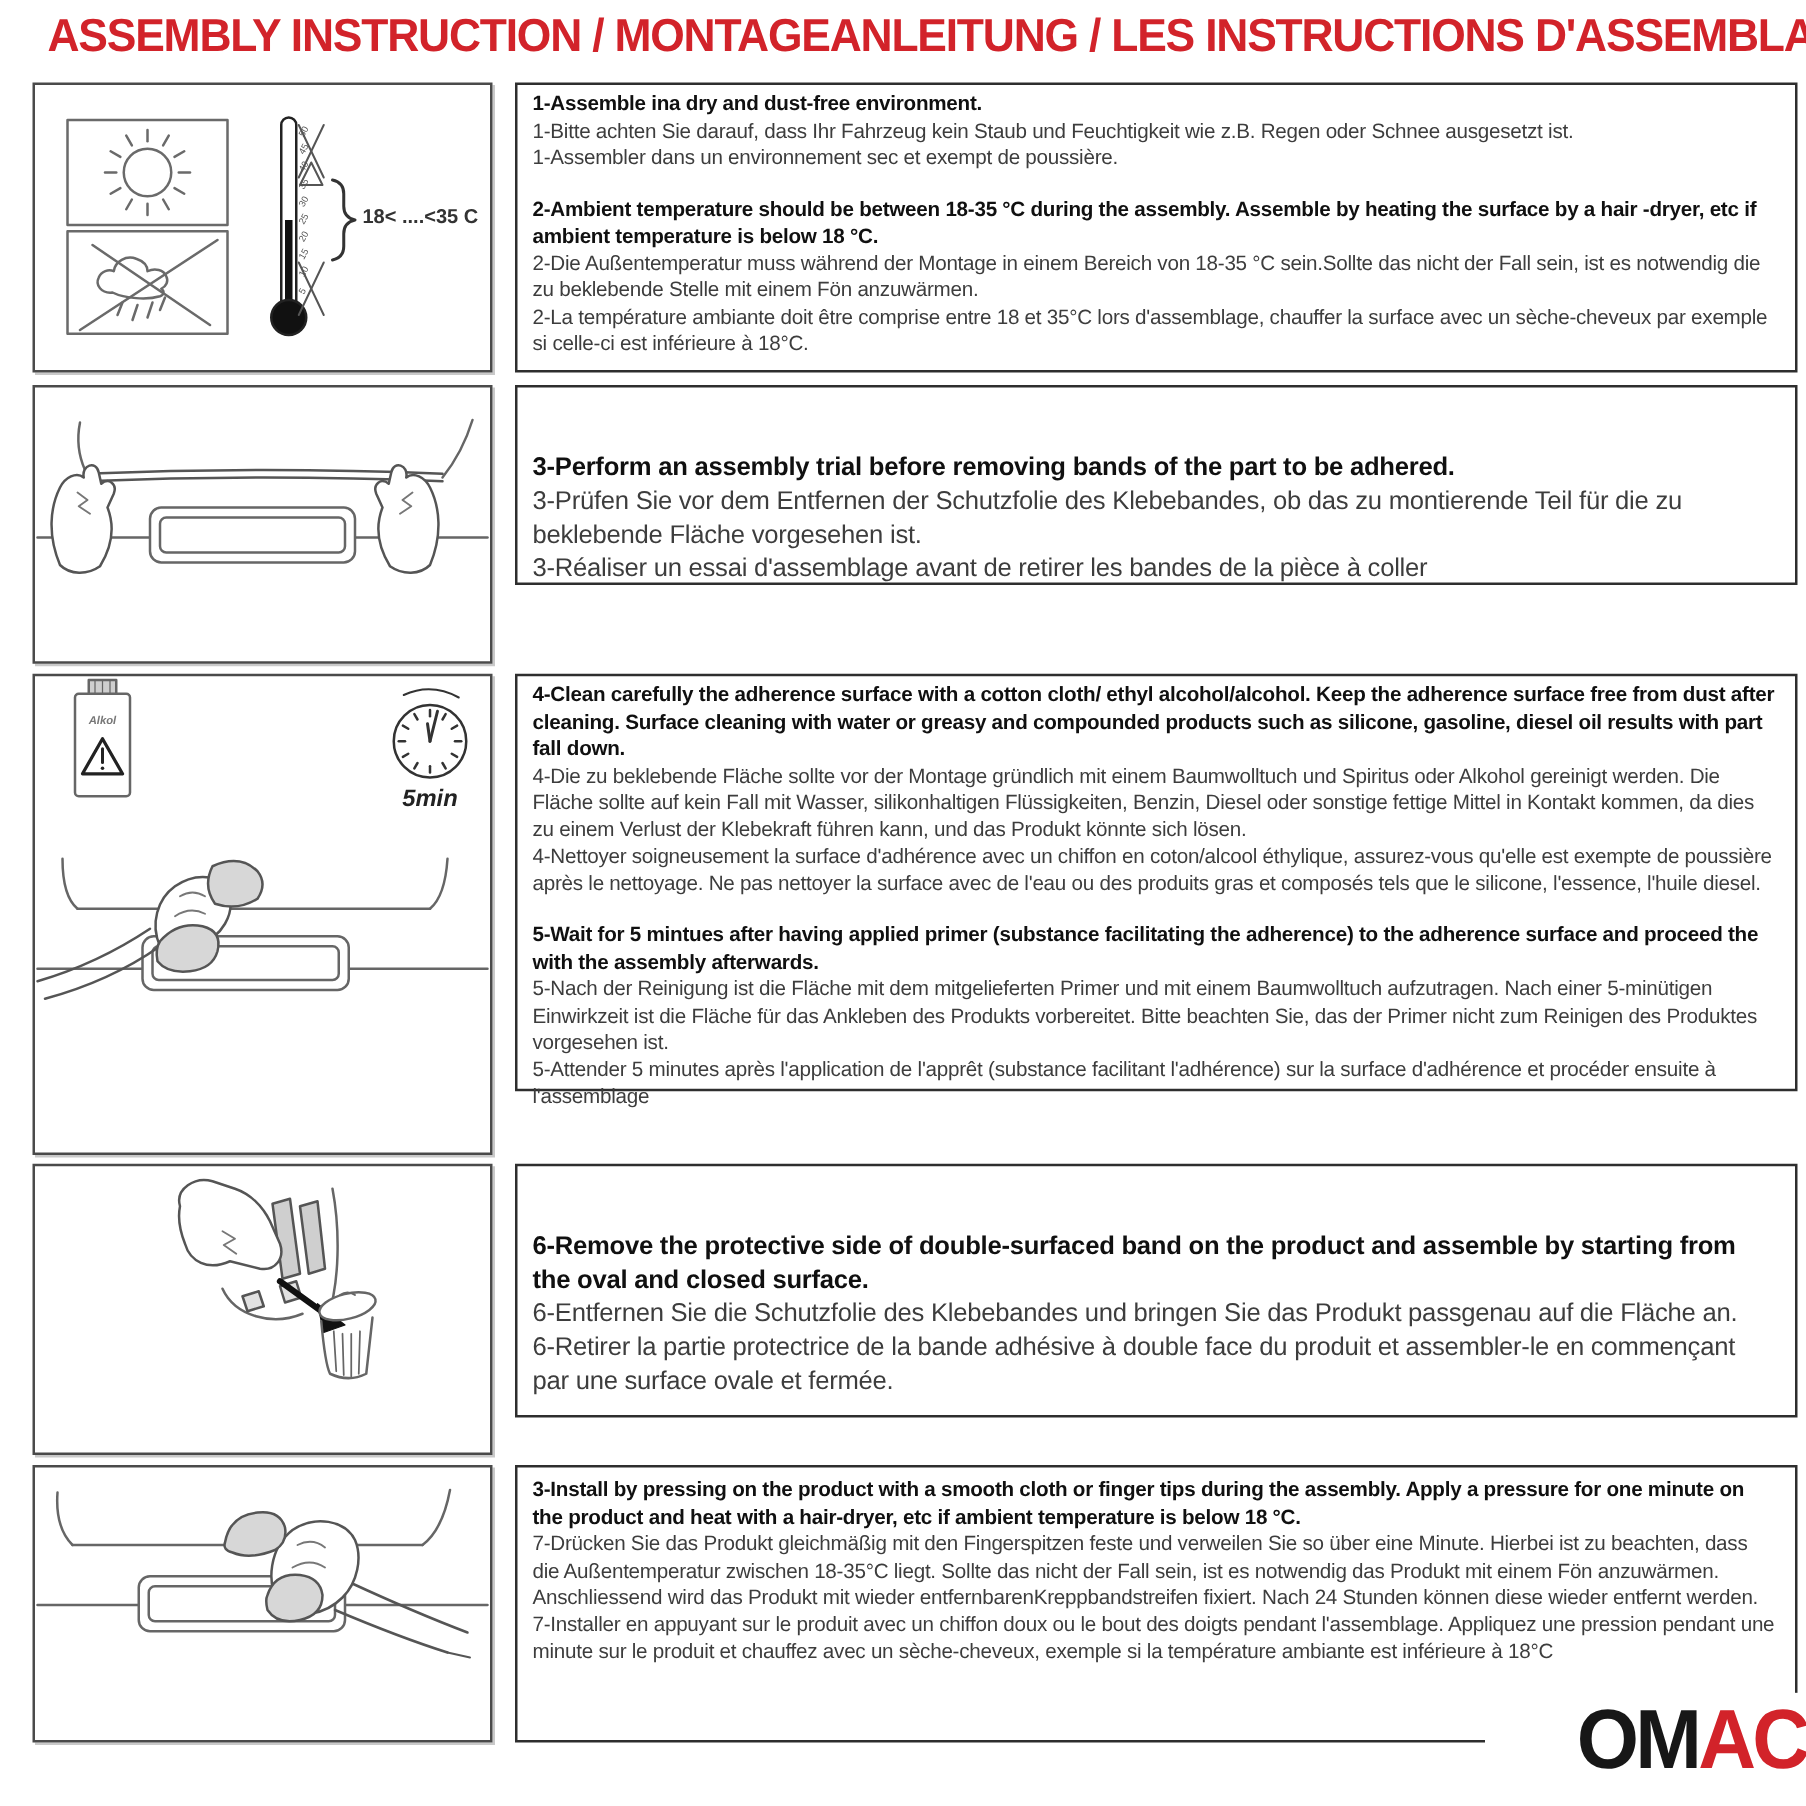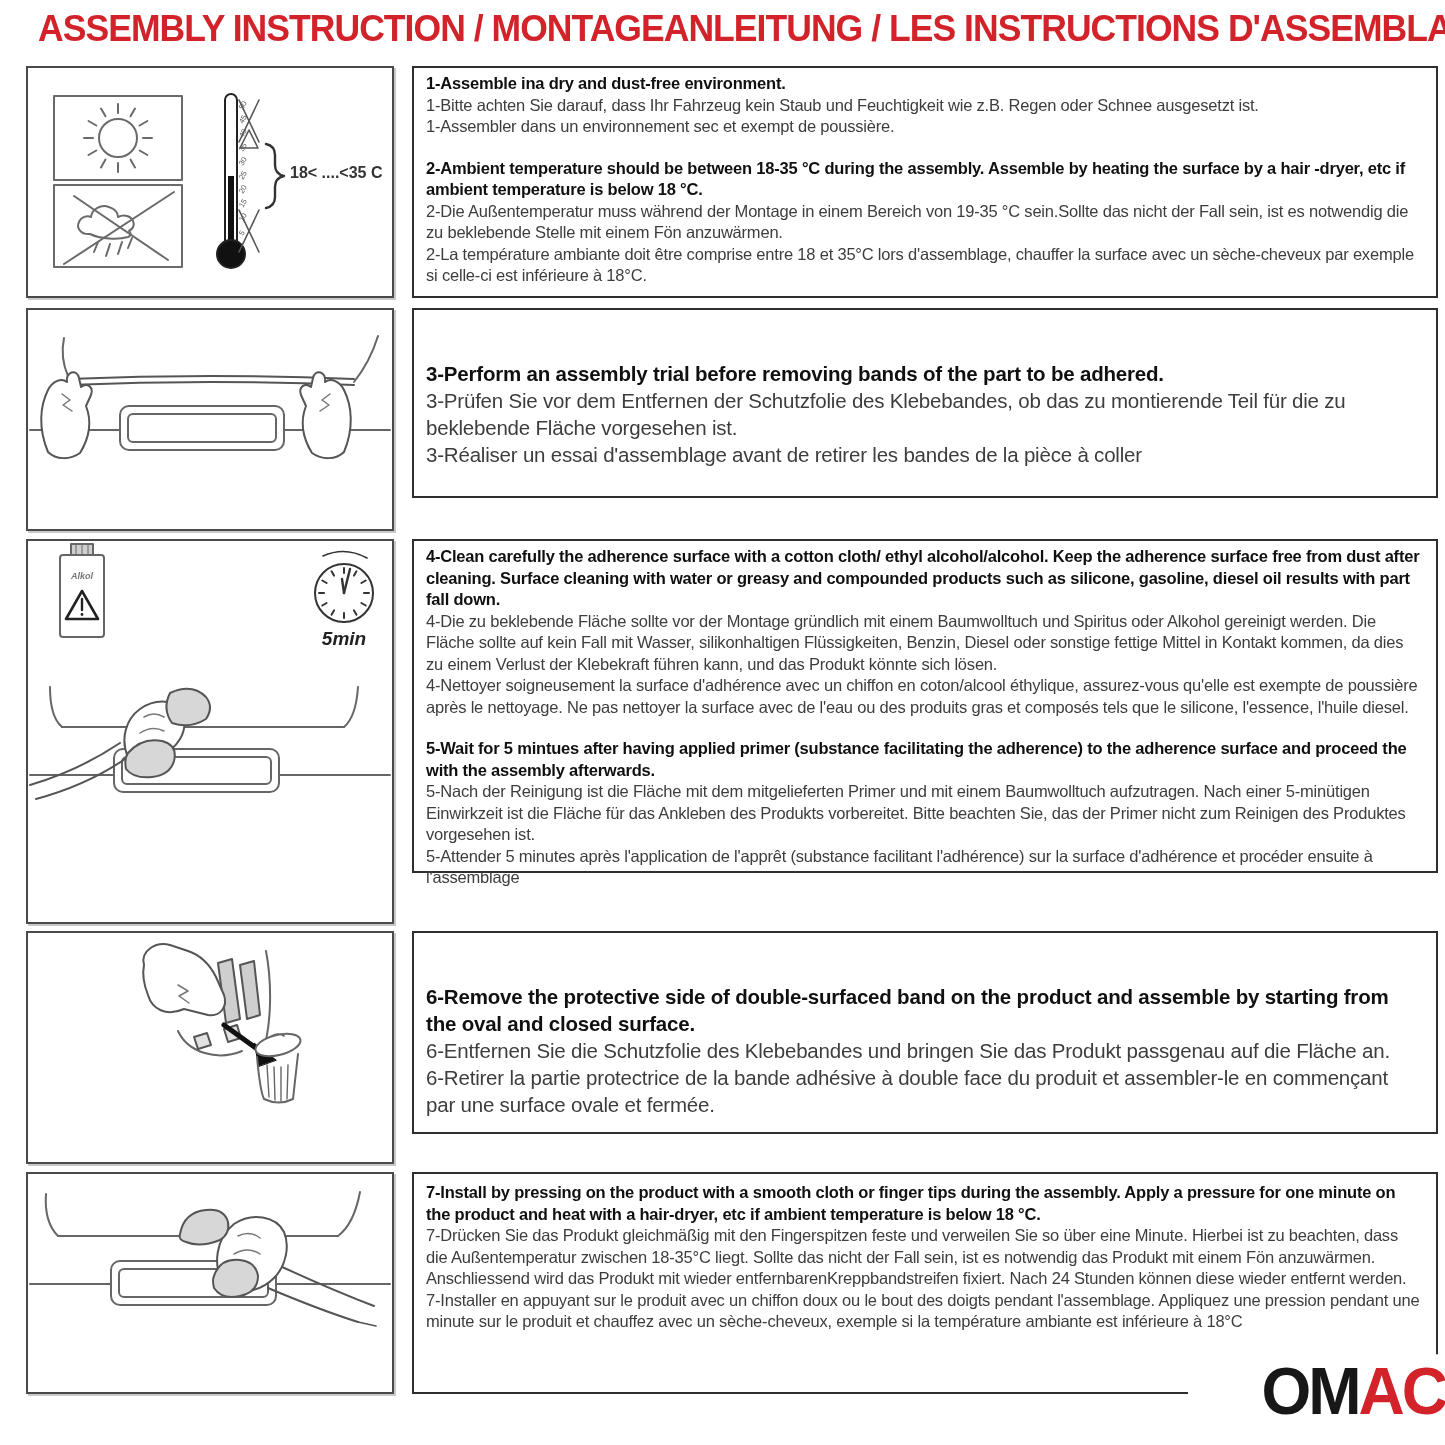--- a/index.html
+++ b/index.html
@@ -92,21 +92,21 @@
         <text x="215" y="168" transform="rotate(-60 215 168)">5</text>
       </g>
       <text x="262" y="110" font-size="16" font-weight="700" fill="#333">18&lt; ....&lt;35 C</text>
     </svg>
   </div>
   <div class="box txt-box" style="top:66px;height:232px;">
     <p class="p b">1-Assemble ina dry and dust-free environment.</p>
     <p class="p">1-Bitte achten Sie darauf, dass Ihr Fahrzeug kein Staub und Feuchtigkeit wie z.B. Regen oder Schnee ausgesetzt ist.</p>
     <p class="p">1-Assembler dans un environnement sec et exempt de poussière.</p>
     <p class="p b gap">2-Ambient temperature should be between 18-35 °C  during the assembly. Assemble by heating the surface by a hair -dryer, etc if ambient temperature is below 18 °C.</p>
-    <p class="p">2-Die Außentemperatur muss während der Montage in einem Bereich von 19-35 °C  sein.Sollte das nicht der Fall sein, ist es notwendig die zu beklebende Stelle mit einem Fön anzuwärmen.</p>
+    <p class="p">2-Die Außentemperatur muss während der Montage in einem Bereich von 18-35 °C  sein.Sollte das nicht der Fall sein, ist es notwendig die zu beklebende Stelle mit einem Fön anzuwärmen.</p>
     <p class="p">2-La température ambiante doit être comprise entre 18 et 35°C lors d'assemblage, chauffer la surface avec un sèche-cheveux par exemple si celle-ci est inférieure à 18°C.</p>
   </div>
 
   <div class="box img-box" style="top:308px;height:223px;">
     <svg viewBox="0 0 364 219">
       <g stroke="#666" stroke-width="2" fill="none" stroke-linecap="round" stroke-linejoin="round">
         <line x1="2" y1="120" x2="362" y2="120"></line>
 
         <path d="M40,66 q-8,-18 -4,-38"></path>
         <path d="M326,72 q16,-20 24,-46"></path>
@@ -122,21 +122,21 @@
         </g>
 
         <path fill="#fff" stroke="#555" d="M20,142 C10,118 12,96 20,80 C24,72 33,67 39,72 C37,62 49,58 51,68 L53,77 C59,72 66,77 63,85 L58,96 C65,114 60,130 52,143 C42,150 28,150 20,142 Z"></path>
         <path d="M34,84 l8,6 l-7,5 l9,6" stroke="#777" stroke-width="1.5"></path>
 
         <path fill="#fff" stroke="#555" d="M316,142 C326,118 324,96 316,80 C312,72 303,67 297,72 C299,62 287,58 285,68 L283,77 C277,72 270,77 273,85 L278,96 C271,114 276,130 284,143 C294,150 308,150 316,142 Z"></path>
         <path d="M302,84 l-8,6 l7,5 l-9,6" stroke="#777" stroke-width="1.5"></path>
       </g>
     </svg>
   </div>
-  <div class="box txt-box big" style="top:308px;height:190px;">
+  <div class="box txt-box big" style="top:308px;height:160px;">
     <p class="p b">3-Perform an assembly trial before removing bands of the part to be adhered.</p>
     <p class="p">3-Prüfen Sie vor dem Entfernen der Schutzfolie des Klebebandes, ob das zu montierende Teil für die zu beklebende Fläche vorgesehen ist.</p>
     <p class="p">3-Réaliser un essai d'assemblage avant de retirer les bandes de la pièce à coller</p>
   </div>
 
   <div class="box img-box" style="top:539px;height:385px;font-style:italic;">
     <svg viewBox="0 0 364 381">
       <g stroke="#666" stroke-width="2" fill="none" stroke-linecap="round" stroke-linejoin="round">
 
         <g>
@@ -273,21 +273,21 @@
         <path d="M210,62 q12,-6 22,2 M206,80 q14,-8 26,0" stroke="#777" stroke-width="1.5"></path>
 
         <g fill="#d7d7d7" stroke="#555">
           <path d="M152,60 q4,-22 26,-24 q18,-2 22,12 q2,12 -8,18 q-20,8 -34,2 q-8,-2 -6,-8 z"></path>
           <path d="M186,102 q6,-18 26,-16 q16,2 18,16 q0,16 -18,20 q-18,4 -26,-8 q-2,-8 0,-12 z"></path>
         </g>
       </g>
     </svg>
   </div>
   <div class="box txt-box" style="top:1172px;height:222px;padding-top:8px;">
-    <p class="p b">7-Install by pressing on the product with a smooth cloth or finger tips during the assembly. Apply a pressure for one minute on the product and heat with a hair-dryer, etc if ambient temperature is below 18 °C.</p>
+    <p class="p b">3-Install by pressing on the product with a smooth cloth or finger tips during the assembly. Apply a pressure for one minute on the product and heat with a hair-dryer, etc if ambient temperature is below 18 °C.</p>
     <p class="p">7-Drücken Sie das Produkt gleichmäßig mit den Fingerspitzen feste und verweilen Sie so über eine Minute. Hierbei ist zu beachten, dass die Außentemperatur zwischen 18-35°C liegt. Sollte das nicht der Fall sein, ist es notwendig das Produkt mit einem Fön anzuwärmen. Anschliessend wird das Produkt mit wieder entfernbarenKreppbandstreifen fixiert. Nach 24 Stunden können diese wieder entfernt werden.</p>
     <p class="p">7-Installer en appuyant sur le produit avec un chiffon doux ou le bout des doigts pendant l'assemblage. Appliquez une pression pendant une minute sur le produit et chauffez avec un sèche-cheveux, exemple si la température ambiante est inférieure à 18°C</p>
   </div>
 
   <div class="logo">
     <span class="lb">OM</span>
       <span class="lr">AC</span>
   </div>
 
 </div>

